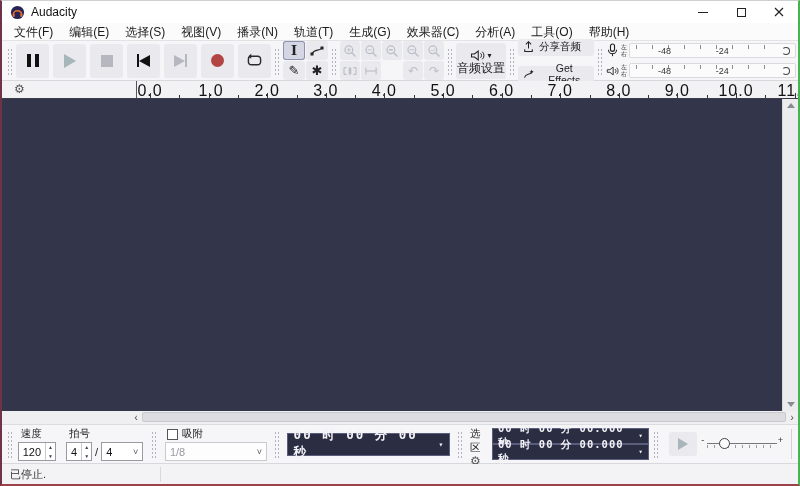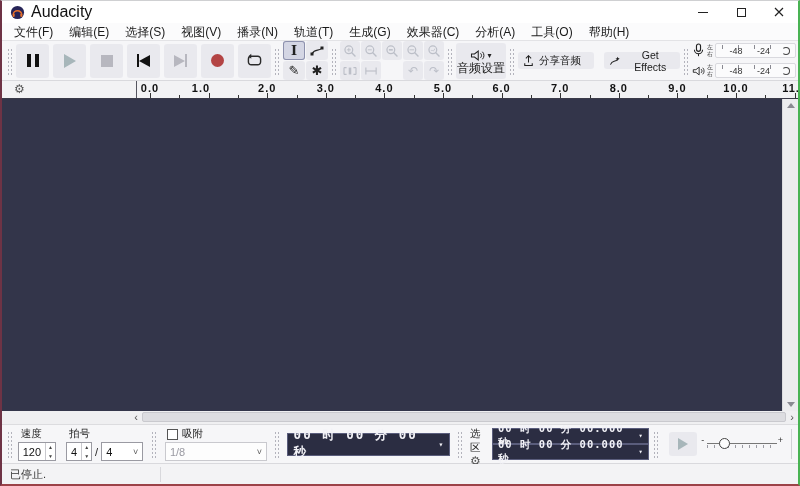--- a/index.html
+++ b/index.html
@@ -4,21 +4,21 @@
 <style>
   * { margin:0; padding:0; box-sizing:border-box; }
   html,body { width:800px; height:486px; font-family:"Liberation Sans","DejaVu Sans",sans-serif; }
   .window{
     position:relative; width:800px; height:486px; background:#f6f6f8; overflow:hidden;
     border-left:2px solid #6e3345; border-right:2px solid #49b353;
     border-top:1px solid #cfd0d2; border-bottom:2px solid #9c4248;
   }
   
   .titlebar{height:22px; background:#fff; display:flex; align-items:center; padding-left:8px;}
-  .titlebar .title{font-size:16px; color:#111; margin-left:6px;}
+  .titlebar .title{font-size:12px; color:#111; margin-left:6px;}
   .win-controls{margin-left:auto; display:flex; height:100%;}
   .win-btn{width:38px; height:100%; display:flex; align-items:center; justify-content:center; color:#222;}
   .glyph-min{width:10px; height:1px; background:#222;}
   .glyph-max{width:9px; height:9px; border:1px solid #222;}
   
   .menubar{height:18px; background:#fbfbfc; display:flex; align-items:center; padding-left:4px; border-bottom:1px solid #e3e3e6;}
   .menu-item{font-size:12px; color:#1a1a1a; padding:0 8px; line-height:18px;}
   
   .toolbar{height:40px; display:flex; align-items:center; background:#f6f6f8; border-bottom:1px solid #d9d9dd; padding:0 2px;}
   .grip{width:6px; height:28px; margin:0 3px; background-image:radial-gradient(circle,#b3b3bc 1px,transparent 1.1px); background-size:3px 4px; background-position:0 1px;}
@@ -43,38 +43,38 @@
   .ibeam{font-family:"DejaVu Serif",serif; font-size:13px; font-weight:bold; color:#222; line-height:1;}
   
   .editgrid{display:grid; grid-template-columns:repeat(5,20px); grid-auto-rows:19px; gap:1px;}
   .editgrid .tbtn{width:20px; height:19px; color:#bcbfc8; font-size:12px;}
   .dis{color:#bcbfc8;}
   
   .audiosetup{width:50px; height:36px; flex-direction:column; gap:1px; padding-top:2px;}
   .audiosetup .lbl{font-size:12px; color:#222; line-height:11px;}
   .caret{font-size:8px; color:#222; margin-left:2px;}
   
-  .sharecol{display:flex; flex-direction:row; gap:10px;}
+  .sharecol{display:flex; flex-direction:column; gap:10px;}
   .sharecol .tbtn{width:76px; height:17px; justify-content:flex-start; padding:0 5px; gap:5px;}
   .sharecol .lbl{font-size:10.5px; color:#222;}
   
   .meters{display:flex; flex-direction:column; gap:2px; flex:1; min-width:0;}
   .meterrow{display:flex; align-items:center; height:18px; gap:2px;}
   .lr{display:flex; flex-direction:column; justify-content:center; font-size:6px; line-height:7px; color:#333;}
   .metertrack{position:relative; flex:1; height:15px; background:#fbfbfc; border:1px solid #d9d9de; border-radius:2px;}
   .meterticks{position:absolute; left:6px; right:20px; top:1px; height:4px;
     background-image:repeating-linear-gradient(90deg,#8a8a92 0 1px,transparent 1px 16px);}
   .mlabel{position:absolute; top:2px; font-size:9px; color:#333;}
   .mlabel.l48{left:17%;} .mlabel.l24{left:52%;}
   .ring{position:absolute; right:5px; top:2.5px; width:8px; height:8px; border:1.5px solid #444; border-radius:50%; border-left-color:transparent;}
   
   .ruler{position:relative; height:18px; background:#f2f2f4; border-bottom:1px solid #3a3a48; overflow:hidden;}
   .ruler .gear{position:absolute; left:12px; top:1px; font-size:12px; color:#555;}
   .ruler .vsep{position:absolute; left:134px; top:0; bottom:0; width:1px; background:#55555f;}
-  .ruler-label{position:absolute; top:1px; transform:translateX(-50%); font-size:11px; font-weight:bold; color:#111; letter-spacing:1px;}
+  .ruler-label{position:absolute; top:1px; transform:translateX(-50%); font-size:16px; font-weight:normal; color:#111; letter-spacing:1px;}
   .tick{position:absolute; bottom:0; width:1px; background:#333;}
   .tick.major{height:5px;} .tick.minor{height:3px;}
   
   .trackarea{position:relative; height:312px; background:#33354a;}
   .vscroll{position:absolute; right:0; top:0; bottom:0; width:16px; background:#ececee; border-left:1px solid #dcdcdf; display:flex; flex-direction:column; justify-content:space-between; align-items:center; padding:4px 0;}
   .arr-up{width:0;height:0;border-left:4px solid transparent;border-right:4px solid transparent;border-bottom:5px solid #8a8a92;}
   .arr-dn{width:0;height:0;border-left:4px solid transparent;border-right:4px solid transparent;border-top:5px solid #8a8a92;}
   
   .hscrollrow{position:relative; height:14px; background:#efeff1; border-bottom:1px solid #dcdcdf;}
   .hscroll{position:absolute; left:128px; right:0; top:0; bottom:1px; display:flex; align-items:center;}
@@ -354,21 +354,21 @@
     </div>
   </div>
 
   <div class="ruler">
     <span class="gear">⚙</span>
     <div class="vsep"></div>
     <div style="position:absolute;left:135px;right:0;top:0;bottom:0;">
         <div class="ruler-label" style="left: 13px;">0.0</div>
         <div class="tick major" style="left: 13px;"></div>
         <div class="tick minor" style="left: 42.3px;"></div>
-        <div class="ruler-label" style="left: 64px;">1.0</div>
+        <div class="ruler-label" style="left: 74px;">1.0</div>
         <div class="tick major" style="left: 71.6px;"></div>
         <div class="tick minor" style="left: 100.9px;"></div>
         <div class="ruler-label" style="left: 130.2px;">2.0</div>
         <div class="tick major" style="left: 130.2px;"></div>
         <div class="tick minor" style="left: 159.5px;"></div>
         <div class="ruler-label" style="left: 188.8px;">3.0</div>
         <div class="tick major" style="left: 188.8px;"></div>
         <div class="tick minor" style="left: 218.1px;"></div>
         <div class="ruler-label" style="left: 247.4px;">4.0</div>
         <div class="tick major" style="left: 247.4px;"></div>

